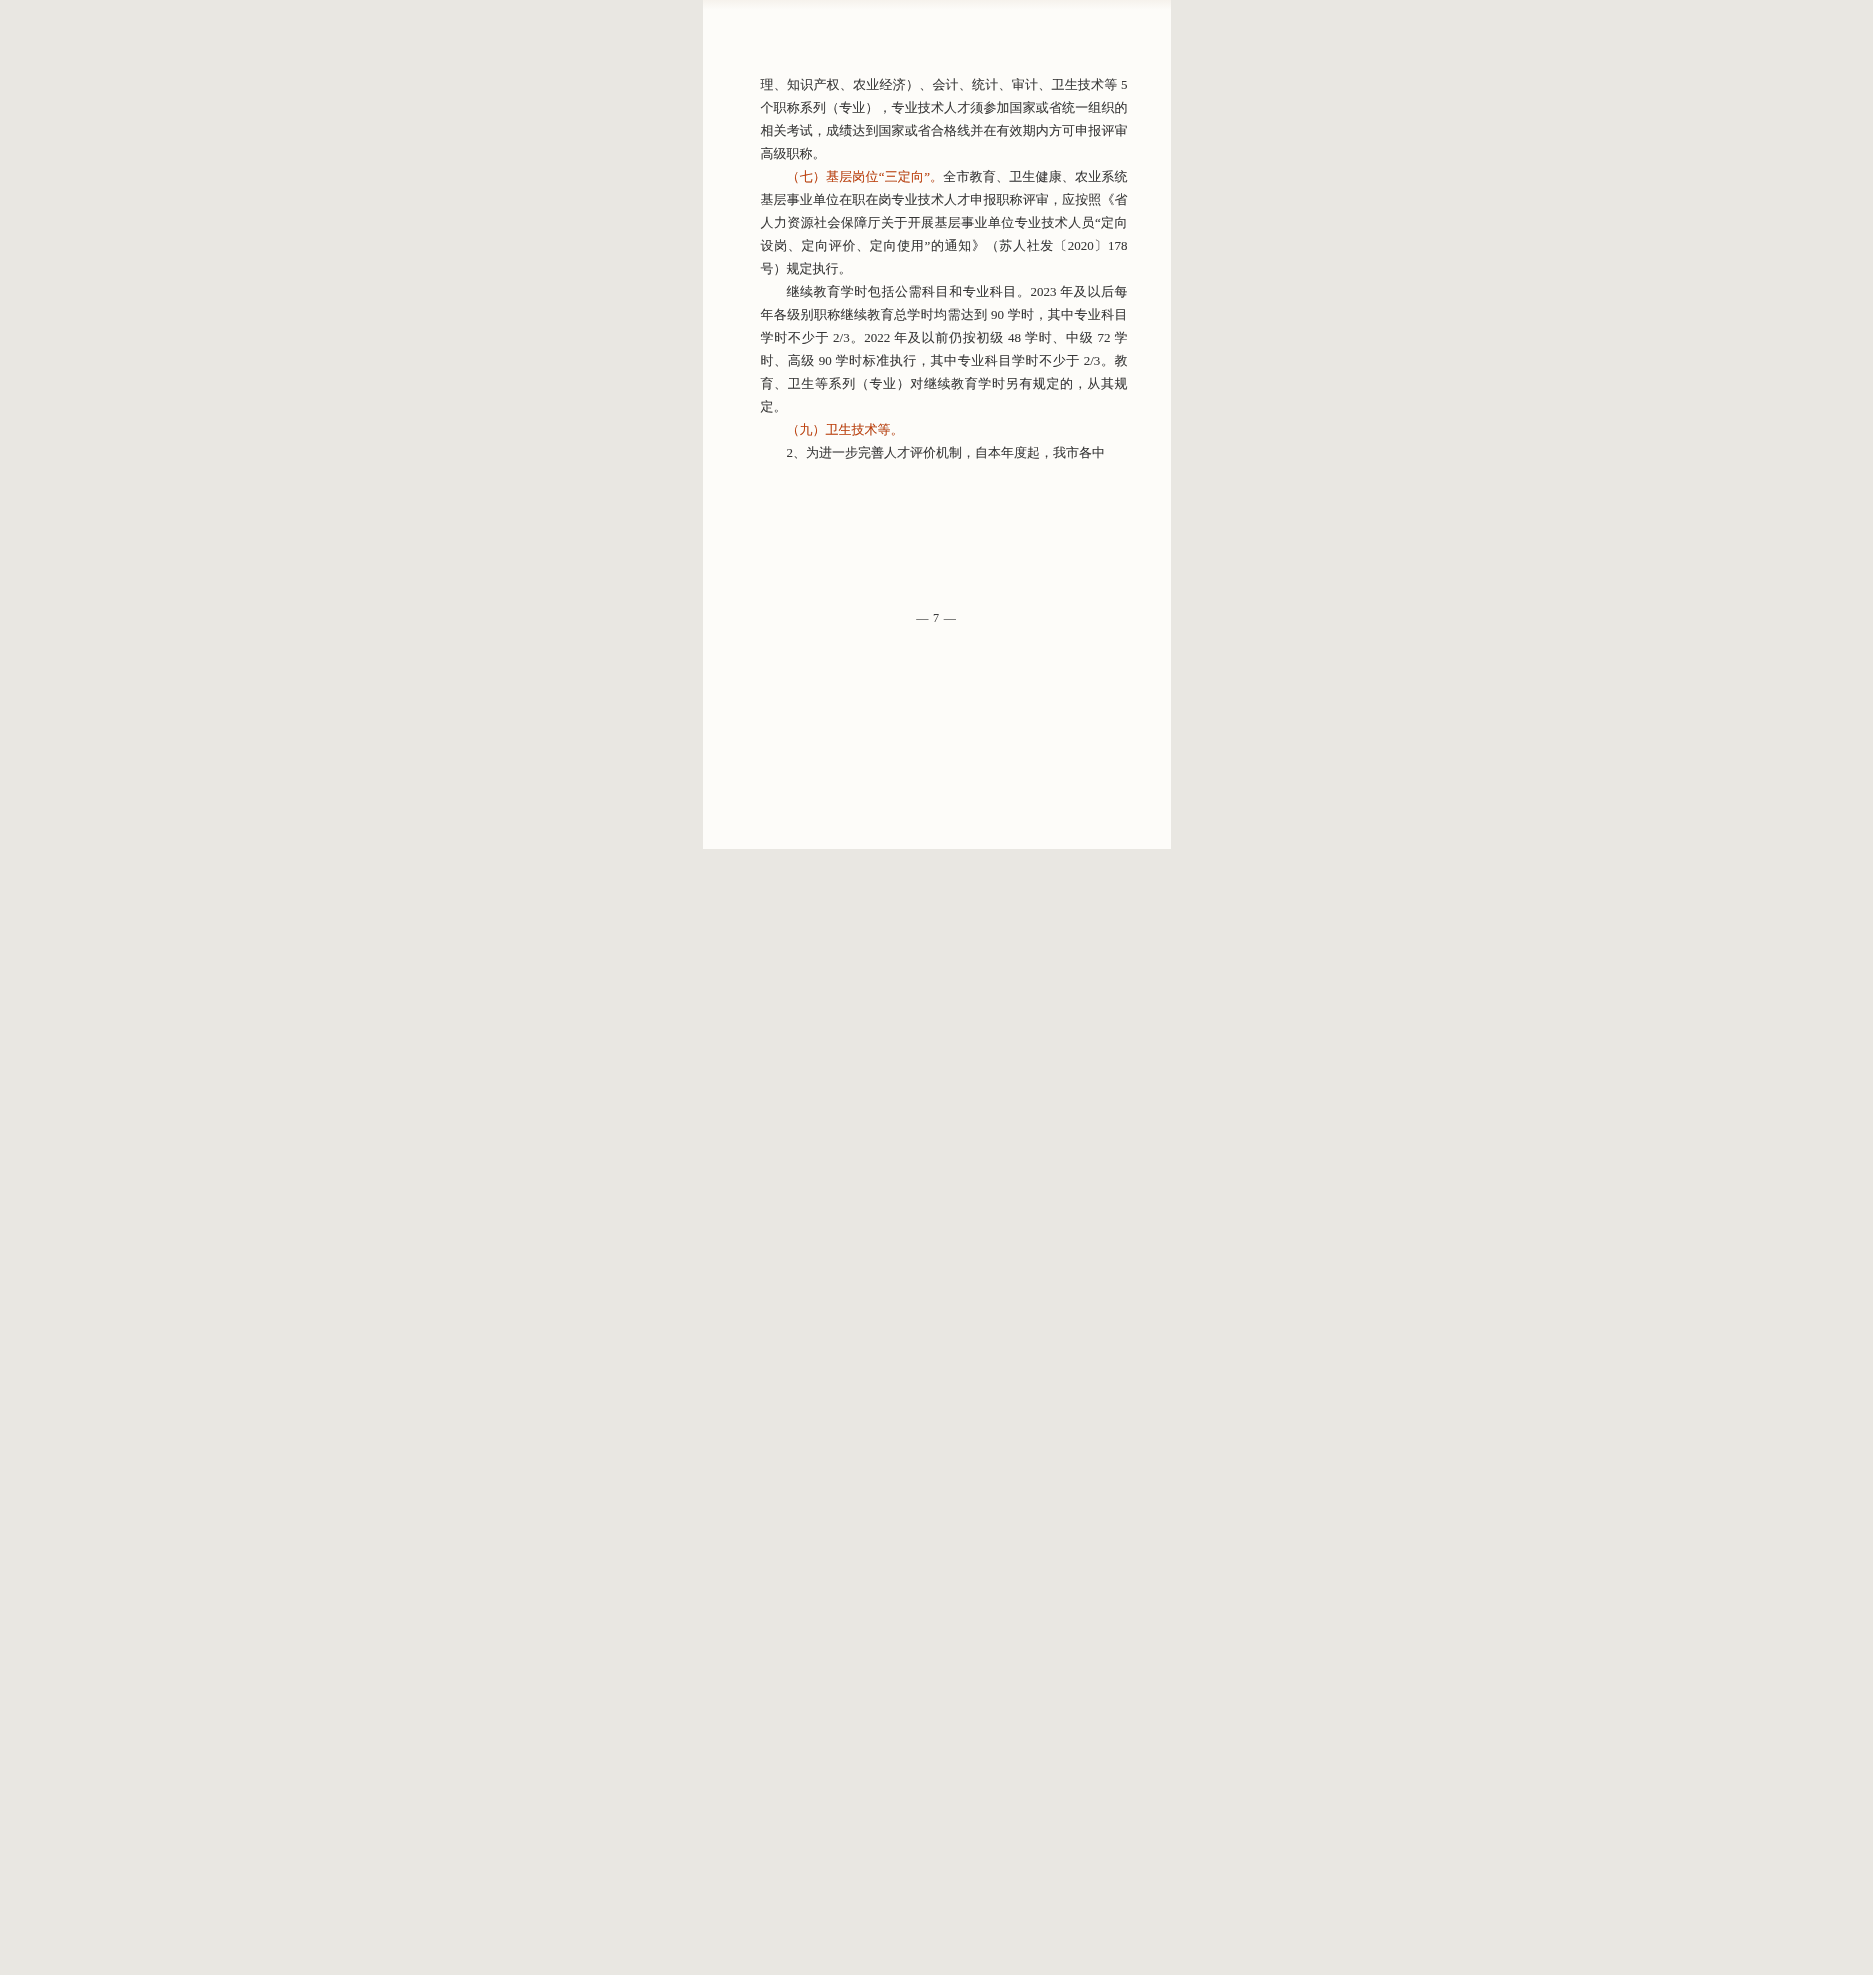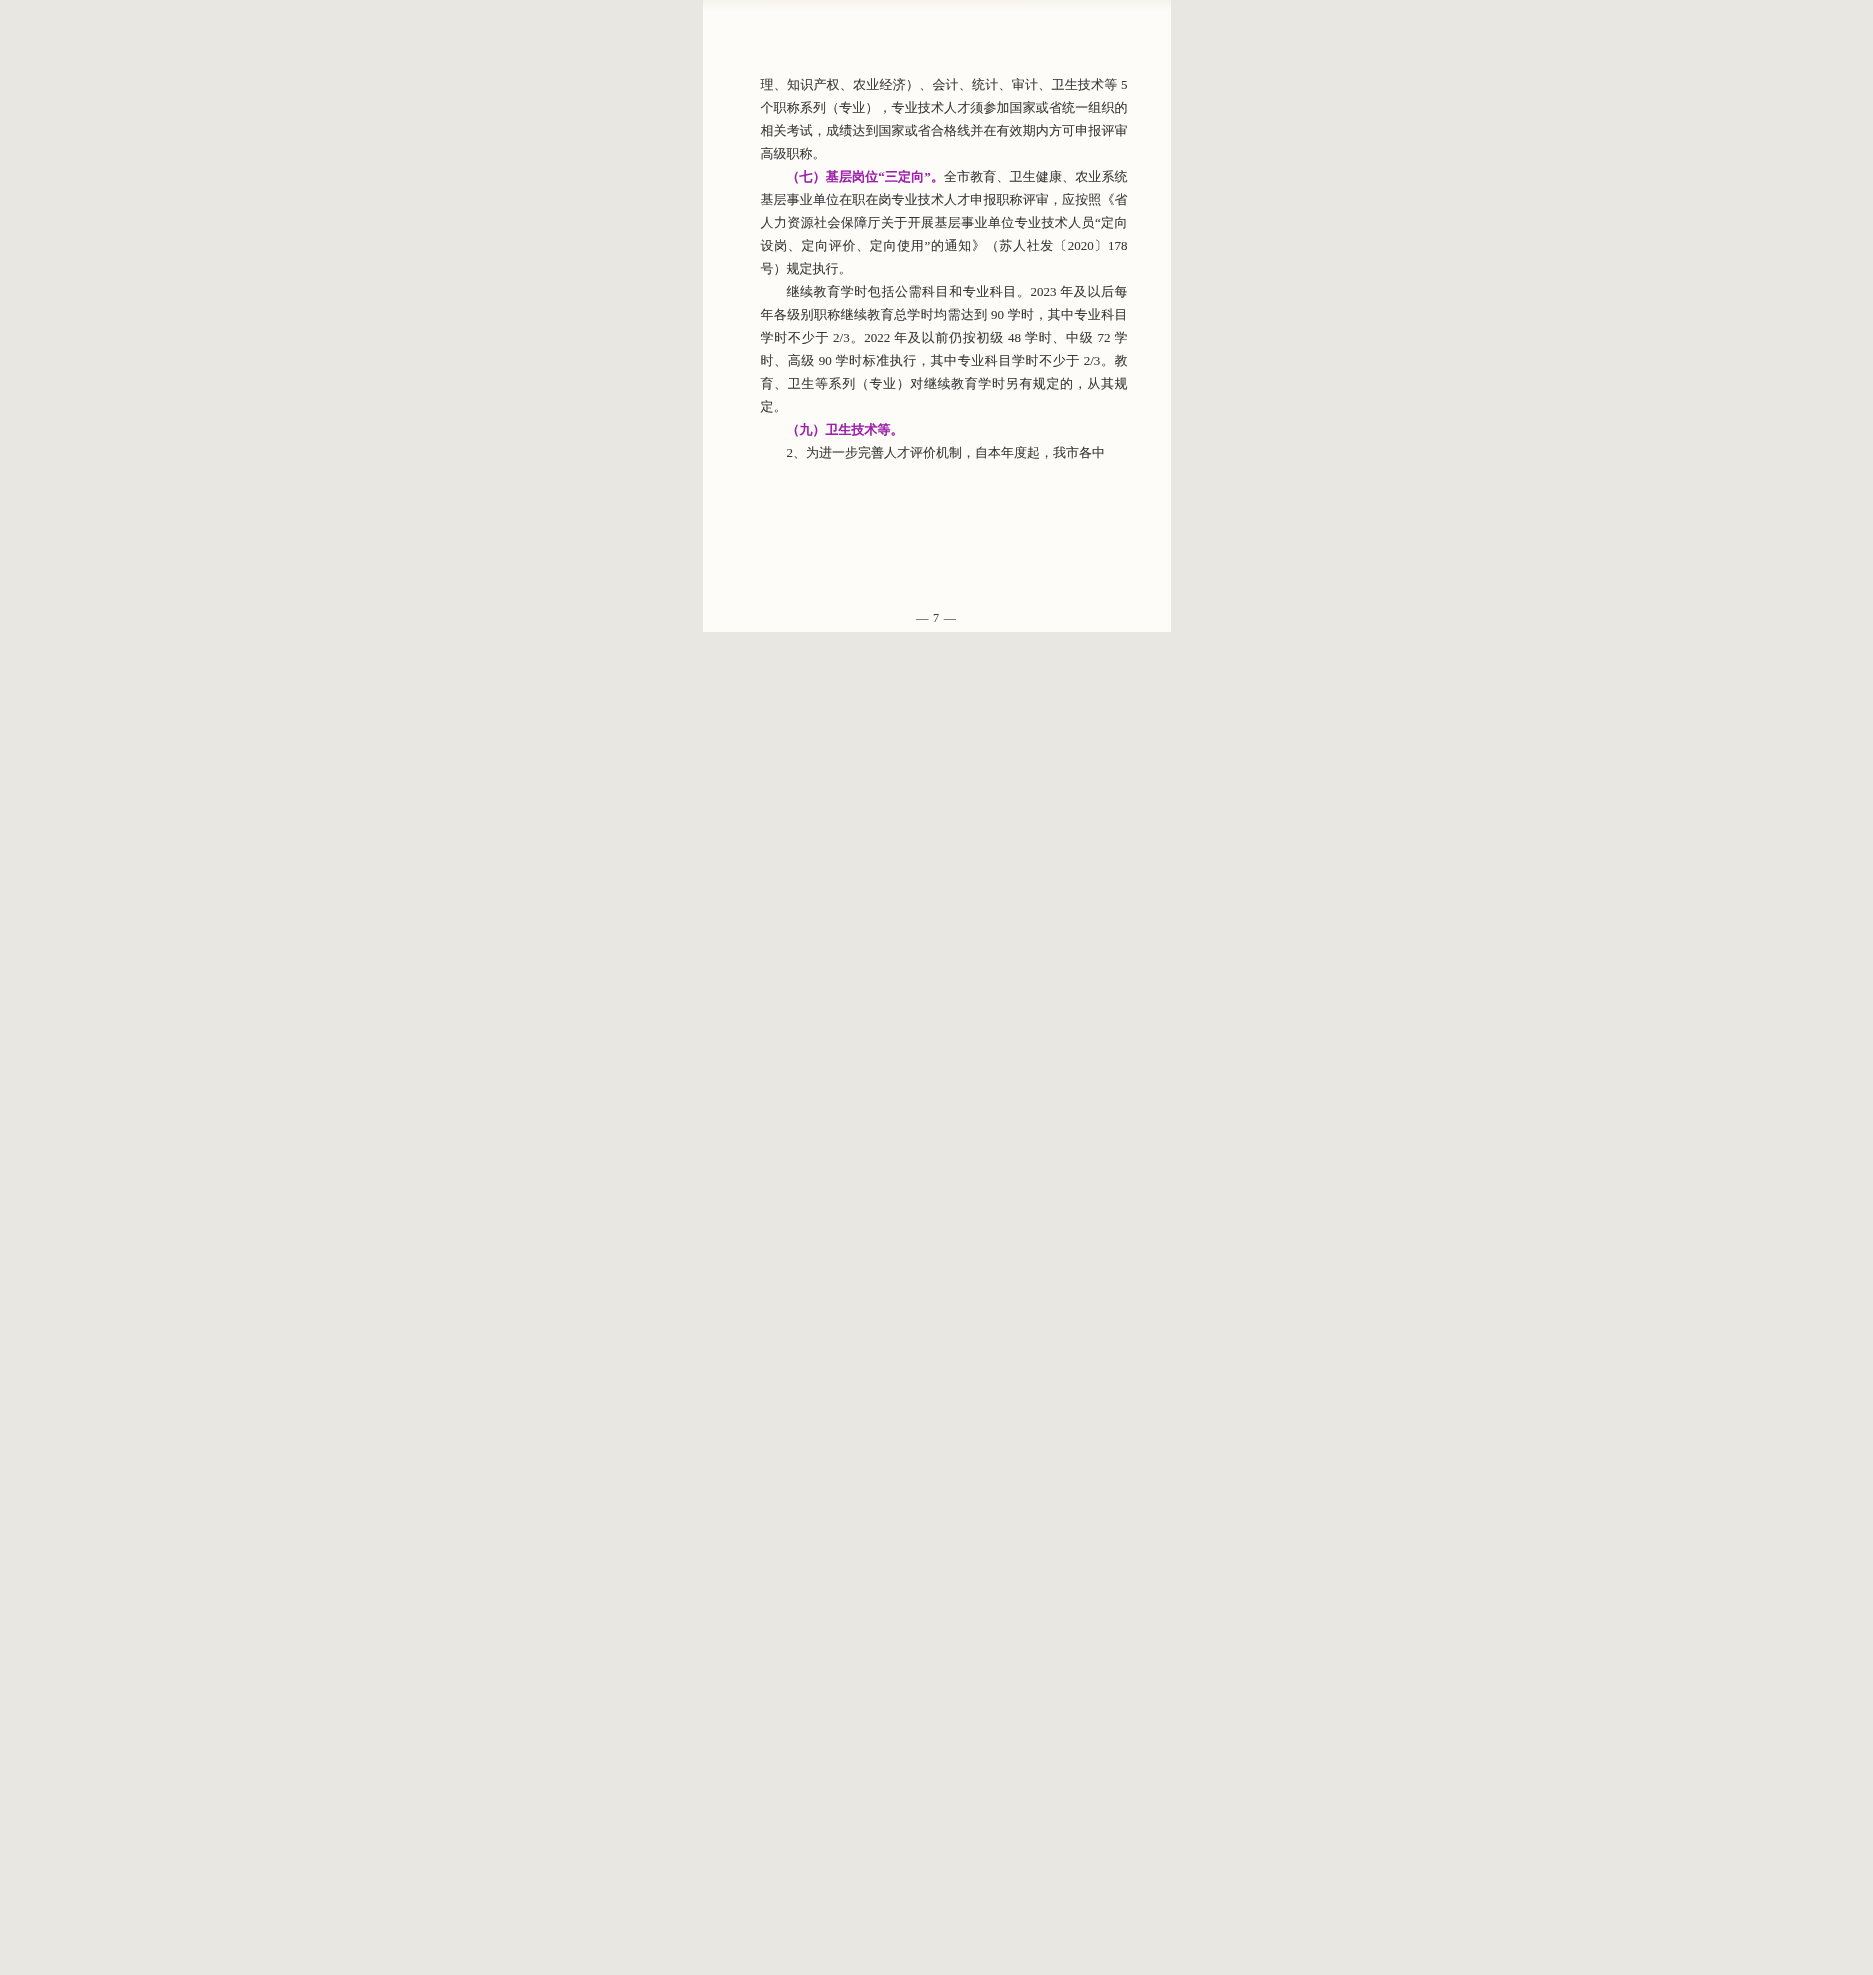--- a/index.html
+++ b/index.html
@@ -5,21 +5,21 @@
 <style>
   html, body {
     margin: 0;
     padding: 0;
     background: #e9e7e2;
     font-family: "Liberation Serif", "DejaVu Serif", serif;
   }
   .page {
     position: relative;
     width: 468px;
-    height: 632px;
+    height: 849px;
     margin: 0 auto;
     background: #fdfcf9;
     color: #353535;
     overflow: hidden;
   }
   
   .page::before {
     content: "";
     position: absolute;
     left: 0; top: 0; right: 0;
@@ -39,22 +39,22 @@
     line-height: 23px;
     text-align: justify;
     letter-spacing: 0px;
     color: #373737;
     text-shadow: 0 0 0.4px rgba(55,55,55,0.25);
   }
   .para.indent {
     text-indent: 2em;
   }
   .para .head {
-    font-weight: bold;
-    color: #a21caf;
+    font-weight: normal;
+    color: #c2410c;
   }
   .footer {
     position: absolute;
     top: 610px;
     left: 0;
     width: 100%;
     text-align: center;
     font-size: 12.2px;
     line-height: 16px;
     color: #3a3a3a;

